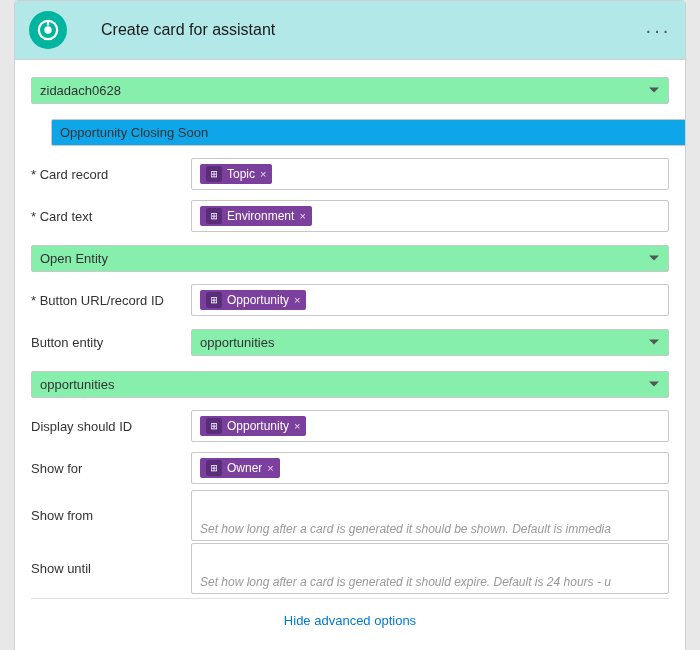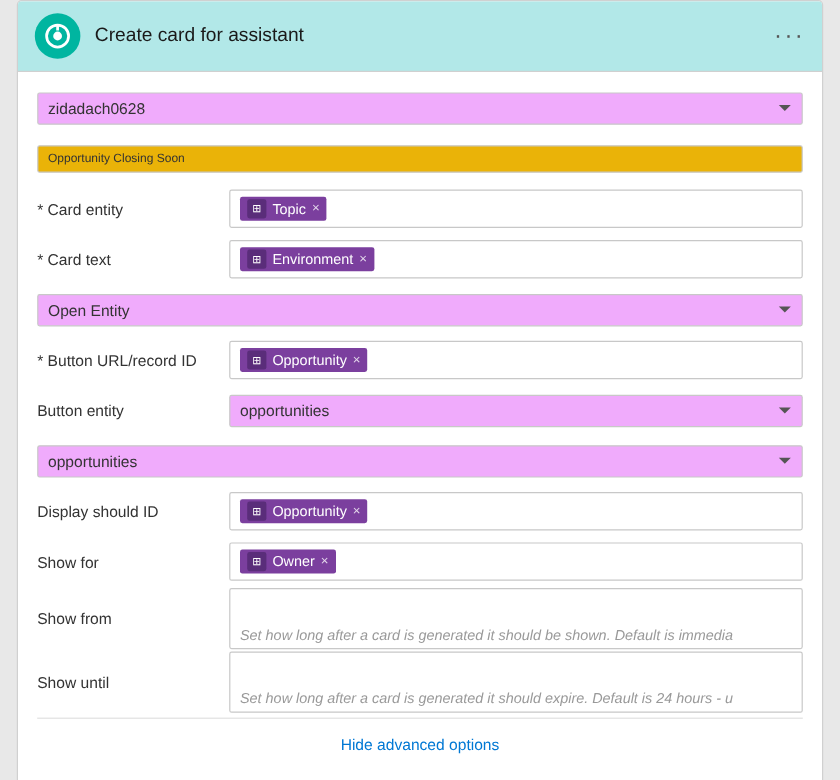--- a/index.html
+++ b/index.html
@@ -42,20 +42,21 @@
       justify-content: center;
     }
     .logo svg {
       width: 22px;
       height: 22px;
     }
     .header-title {
       font-size: 16px;
       font-weight: 500;
       color: #1a1a1a;
+      margin-left: 22px;
     }
     .header-dots {
       color: #555;
       font-size: 20px;
       letter-spacing: 2px;
       cursor: pointer;
     }
     .form-body {
       padding: 10px 16px 16px 16px;
     }
@@ -74,33 +75,34 @@
     }
     .form-field {
       flex: 1;
       position: relative;
     }
     .input-box {
       width: 100%;
       border: 1px solid #c8c8c8;
       border-radius: 2px;
       padding: 5px 8px;
-      font-size: 10px;
+      font-size: 13px;
       color: #333;
-      background: #eab308;
+      background: #0ea5e9;
       outline: none;
+      margin-left: 20px;
     }
     .select-box {
       width: 100%;
       border: 1px solid #c8c8c8;
       border-radius: 2px;
       padding: 5px 30px 5px 8px;
       font-size: 13px;
       color: #333;
-      background: #f0abfc;
+      background: #86efac;
       appearance: none;
       cursor: pointer;
       outline: none;
     }
     .select-wrapper {
       position: relative;
     }
     .select-wrapper::after {
       content: '';
       position: absolute;
@@ -211,21 +213,21 @@
       </div>
     </div>
 
     <div class="form-row">
       <div class="form-field">
         <input class="input-box" type="text" value="Opportunity Closing Soon" style="">
       </div>
     </div>
 
     <div class="form-row">
-      <div class="form-label">* Card entity</div>
+      <div class="form-label">* Card record</div>
       <div class="form-field">
         <div class="tag-field">
           <div class="tag">
             <span class="tag-icon">⊞</span>
             <span>Topic</span>
             <span class="tag-close">×</span>
           </div>
         </div>
       </div>
     </div>

